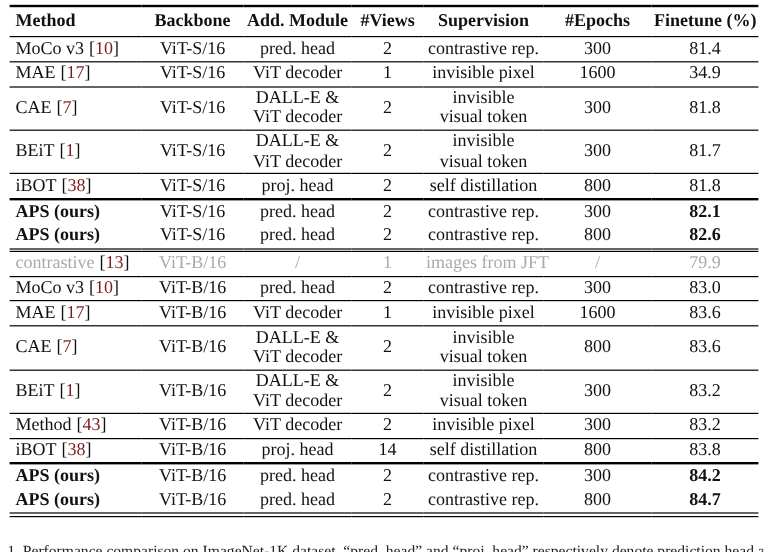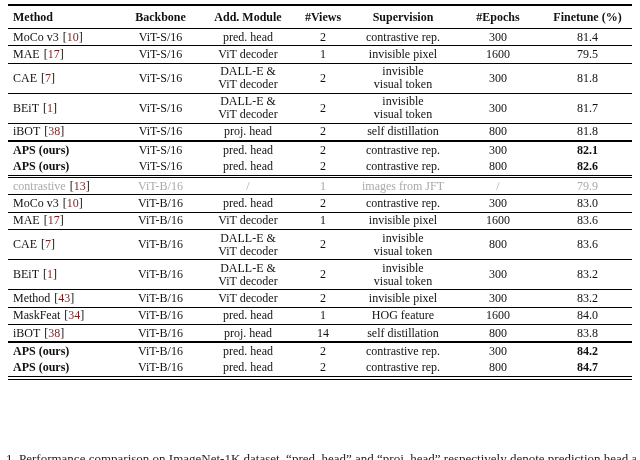--- a/index.html
+++ b/index.html
@@ -4,21 +4,21 @@
 <style>
   html,body { margin:0; padding:0; background:#ffffff; }
   .page {
     position:relative; width:640px; height:460px; overflow:hidden;
     background:#ffffff; color:#111;
     font-family:"Liberation Serif","DejaVu Serif",serif;
   }
   table.results {
     border-collapse:collapse; table-layout:fixed;
     width:624px; margin:4px 8px 0 8px;
-    font-size:12px; color:#111;
+    font-size:15px; color:#111;
     border-bottom:4px double #000;
   }
   col.w-method   { width:110px; }
   col.w-backbone { width:85px; }
   col.w-module   { width:90px; }
   col.w-views    { width:60px; }
   col.w-sup      { width:100px; }
   col.w-epochs   { width:90px; }
   col.w-score    { width:89px; }
 
@@ -89,21 +89,21 @@
       <td class="c-score">81.4</td>
     </tr>
 
     <tr>
       <td class="c-method"><span class="method-name">MAE</span><span class="cite"><span>[</span><span class="green">17</span><span>]</span></span></td>
       <td>ViT-S/16</td>
       <td>ViT decoder</td>
       <td>1</td>
       <td>invisible pixel</td>
       <td>1600</td>
-      <td class="c-score">79.5</td>
+      <td class="c-score">34.9</td>
     </tr>
 
     <tr>
       <td class="c-method"><span class="method-name">CAE</span><span class="cite"><span>[</span><span class="green">7</span><span>]</span></span></td>
       <td>ViT-S/16</td>
       <td>
             <div class="ln">DALL-E &amp;</div>
             <div class="ln">ViT decoder</div>
           </td>
       <td>2</td>
@@ -228,29 +228,20 @@
       <td class="c-method"><span class="method-name">Method</span><span class="cite"><span>[</span><span class="green">43</span><span>]</span></span></td>
       <td>ViT-B/16</td>
       <td>ViT decoder</td>
       <td>2</td>
       <td>invisible pixel</td>
       <td>300</td>
       <td class="c-score">83.2</td>
     </tr>
 
 
-    <tr>
-      <td class="c-method"><span class="method-name">MaskFeat</span><span class="cite"><span>[</span><span class="green">34</span><span>]</span></span></td>
-      <td>ViT-B/16</td>
-      <td>pred. head</td>
-      <td>1</td>
-      <td>HOG feature</td>
-      <td>1600</td>
-      <td class="c-score">84.0</td>
-    </tr>
 
     <tr>
       <td class="c-method"><span class="method-name">iBOT</span><span class="cite"><span>[</span><span class="green">38</span><span>]</span></span></td>
       <td>ViT-B/16</td>
       <td>proj. head</td>
       <td>14</td>
       <td>self distillation</td>
       <td>800</td>
       <td class="c-score">83.8</td>
     </tr>

